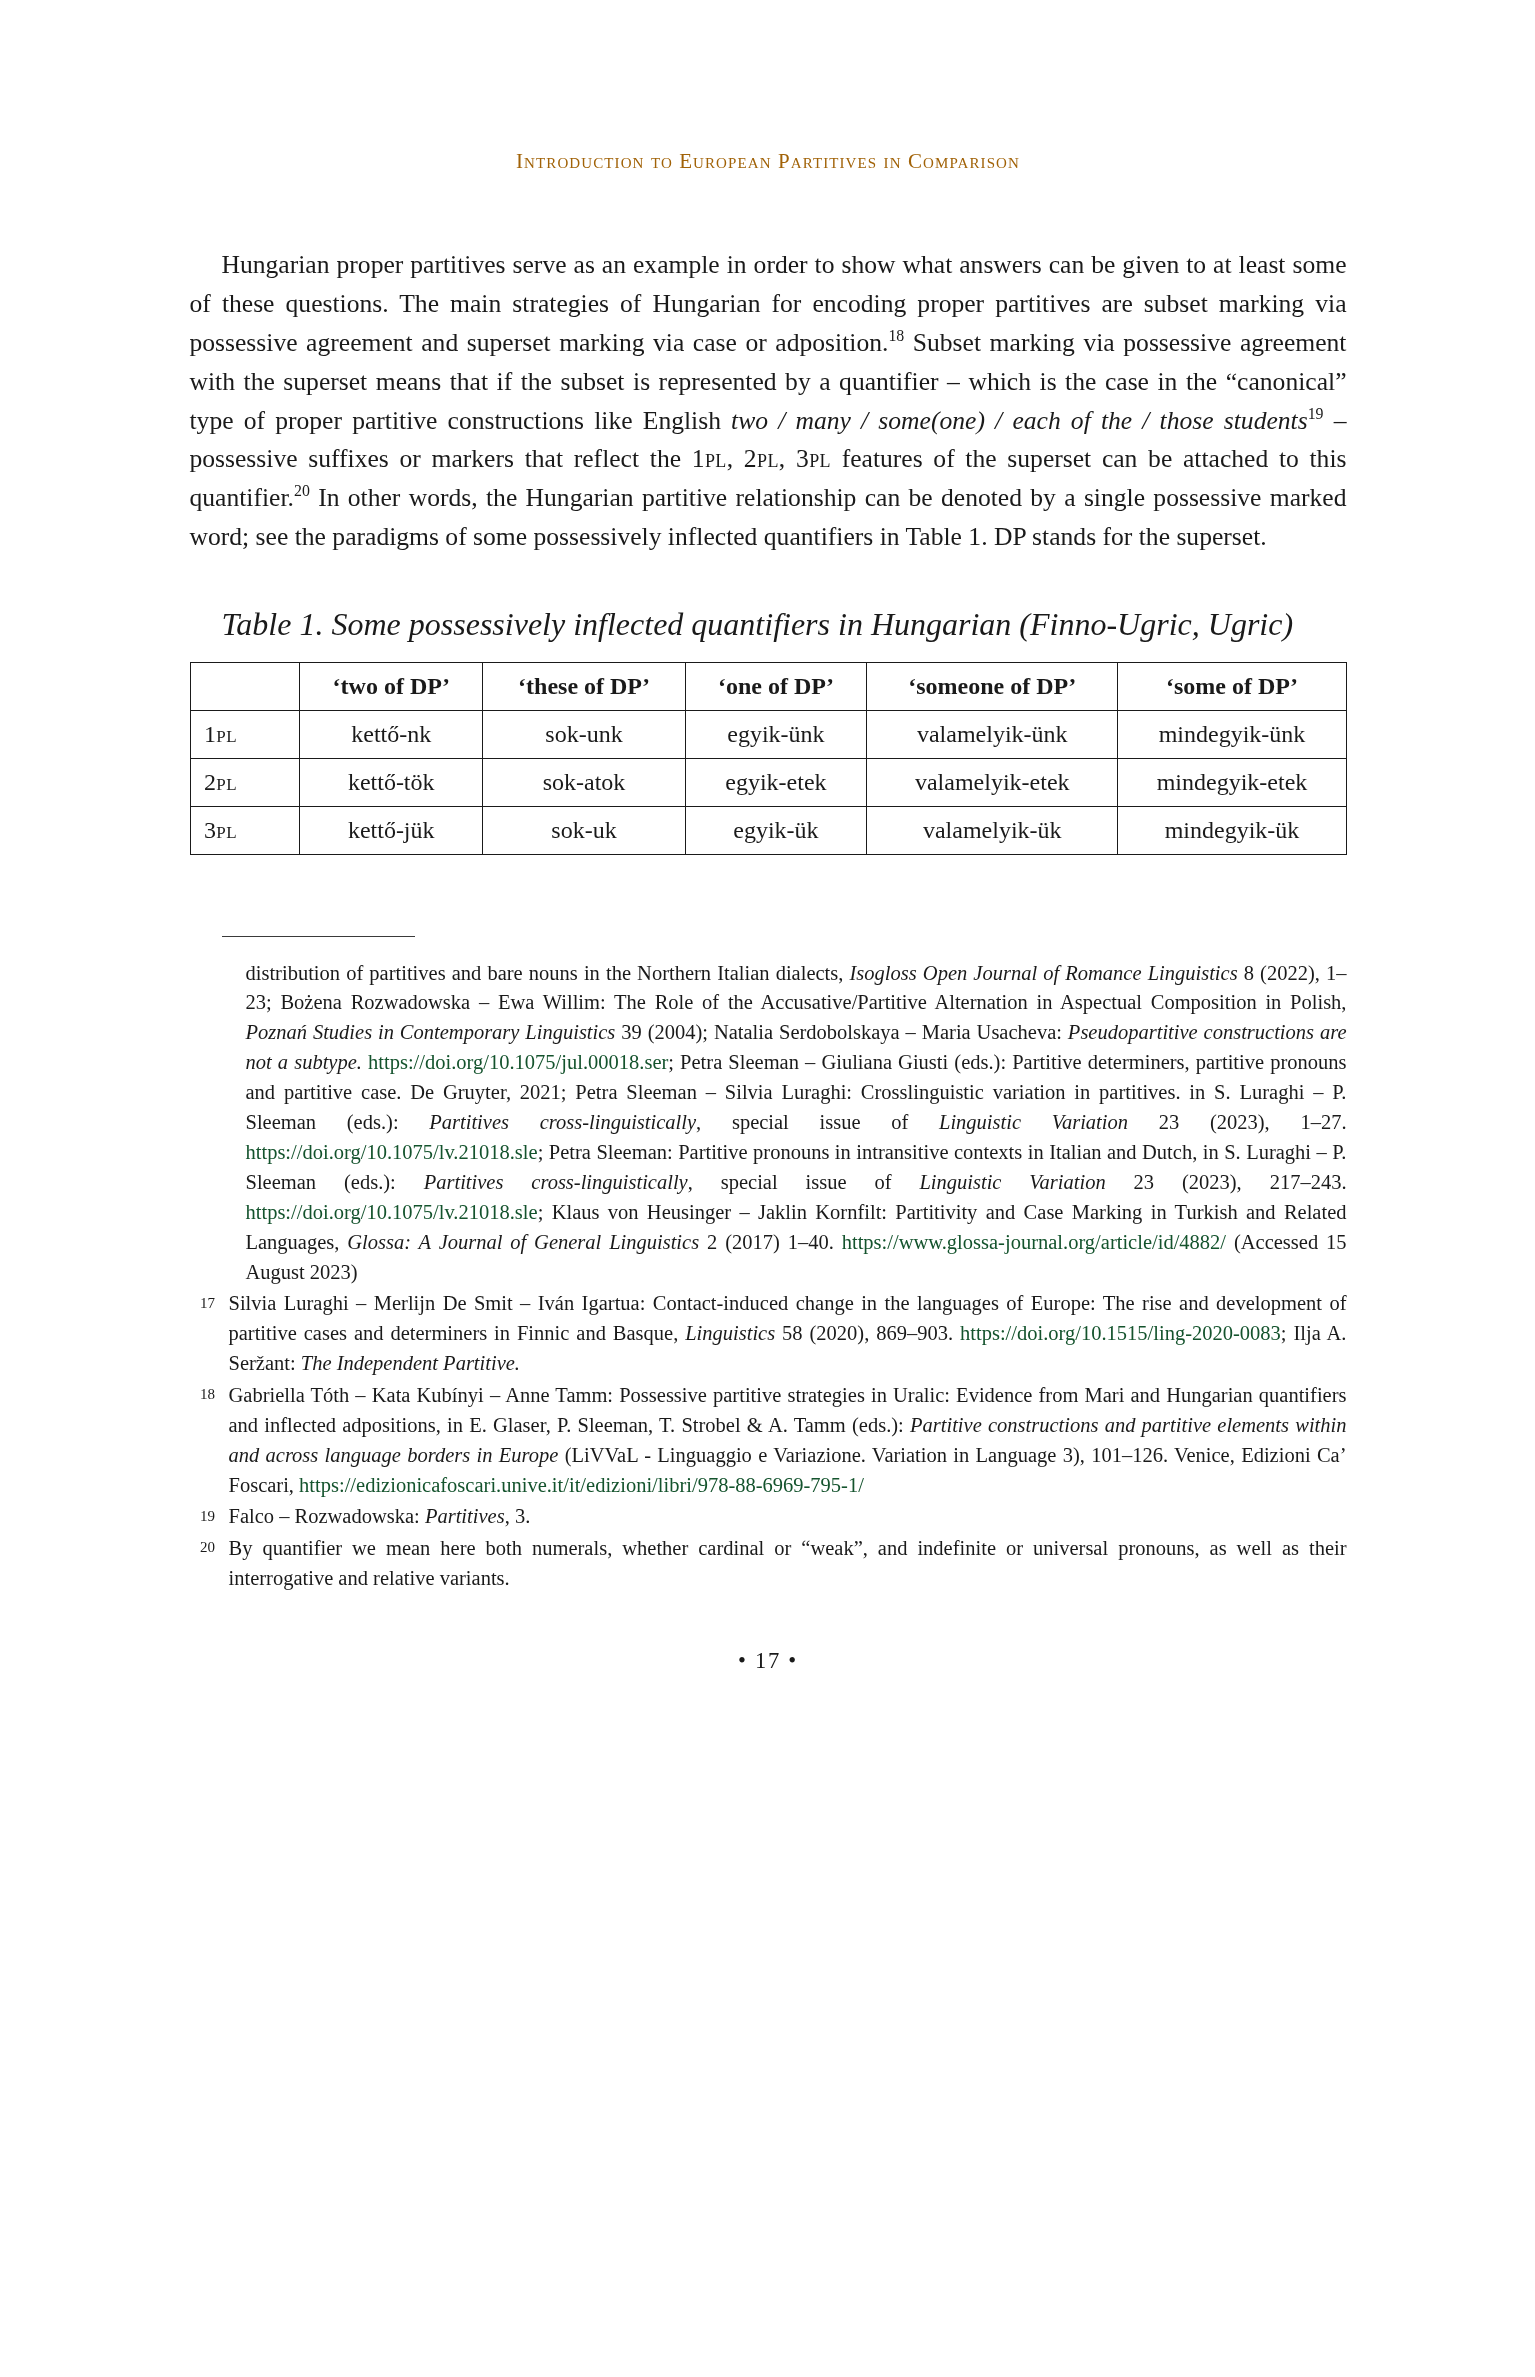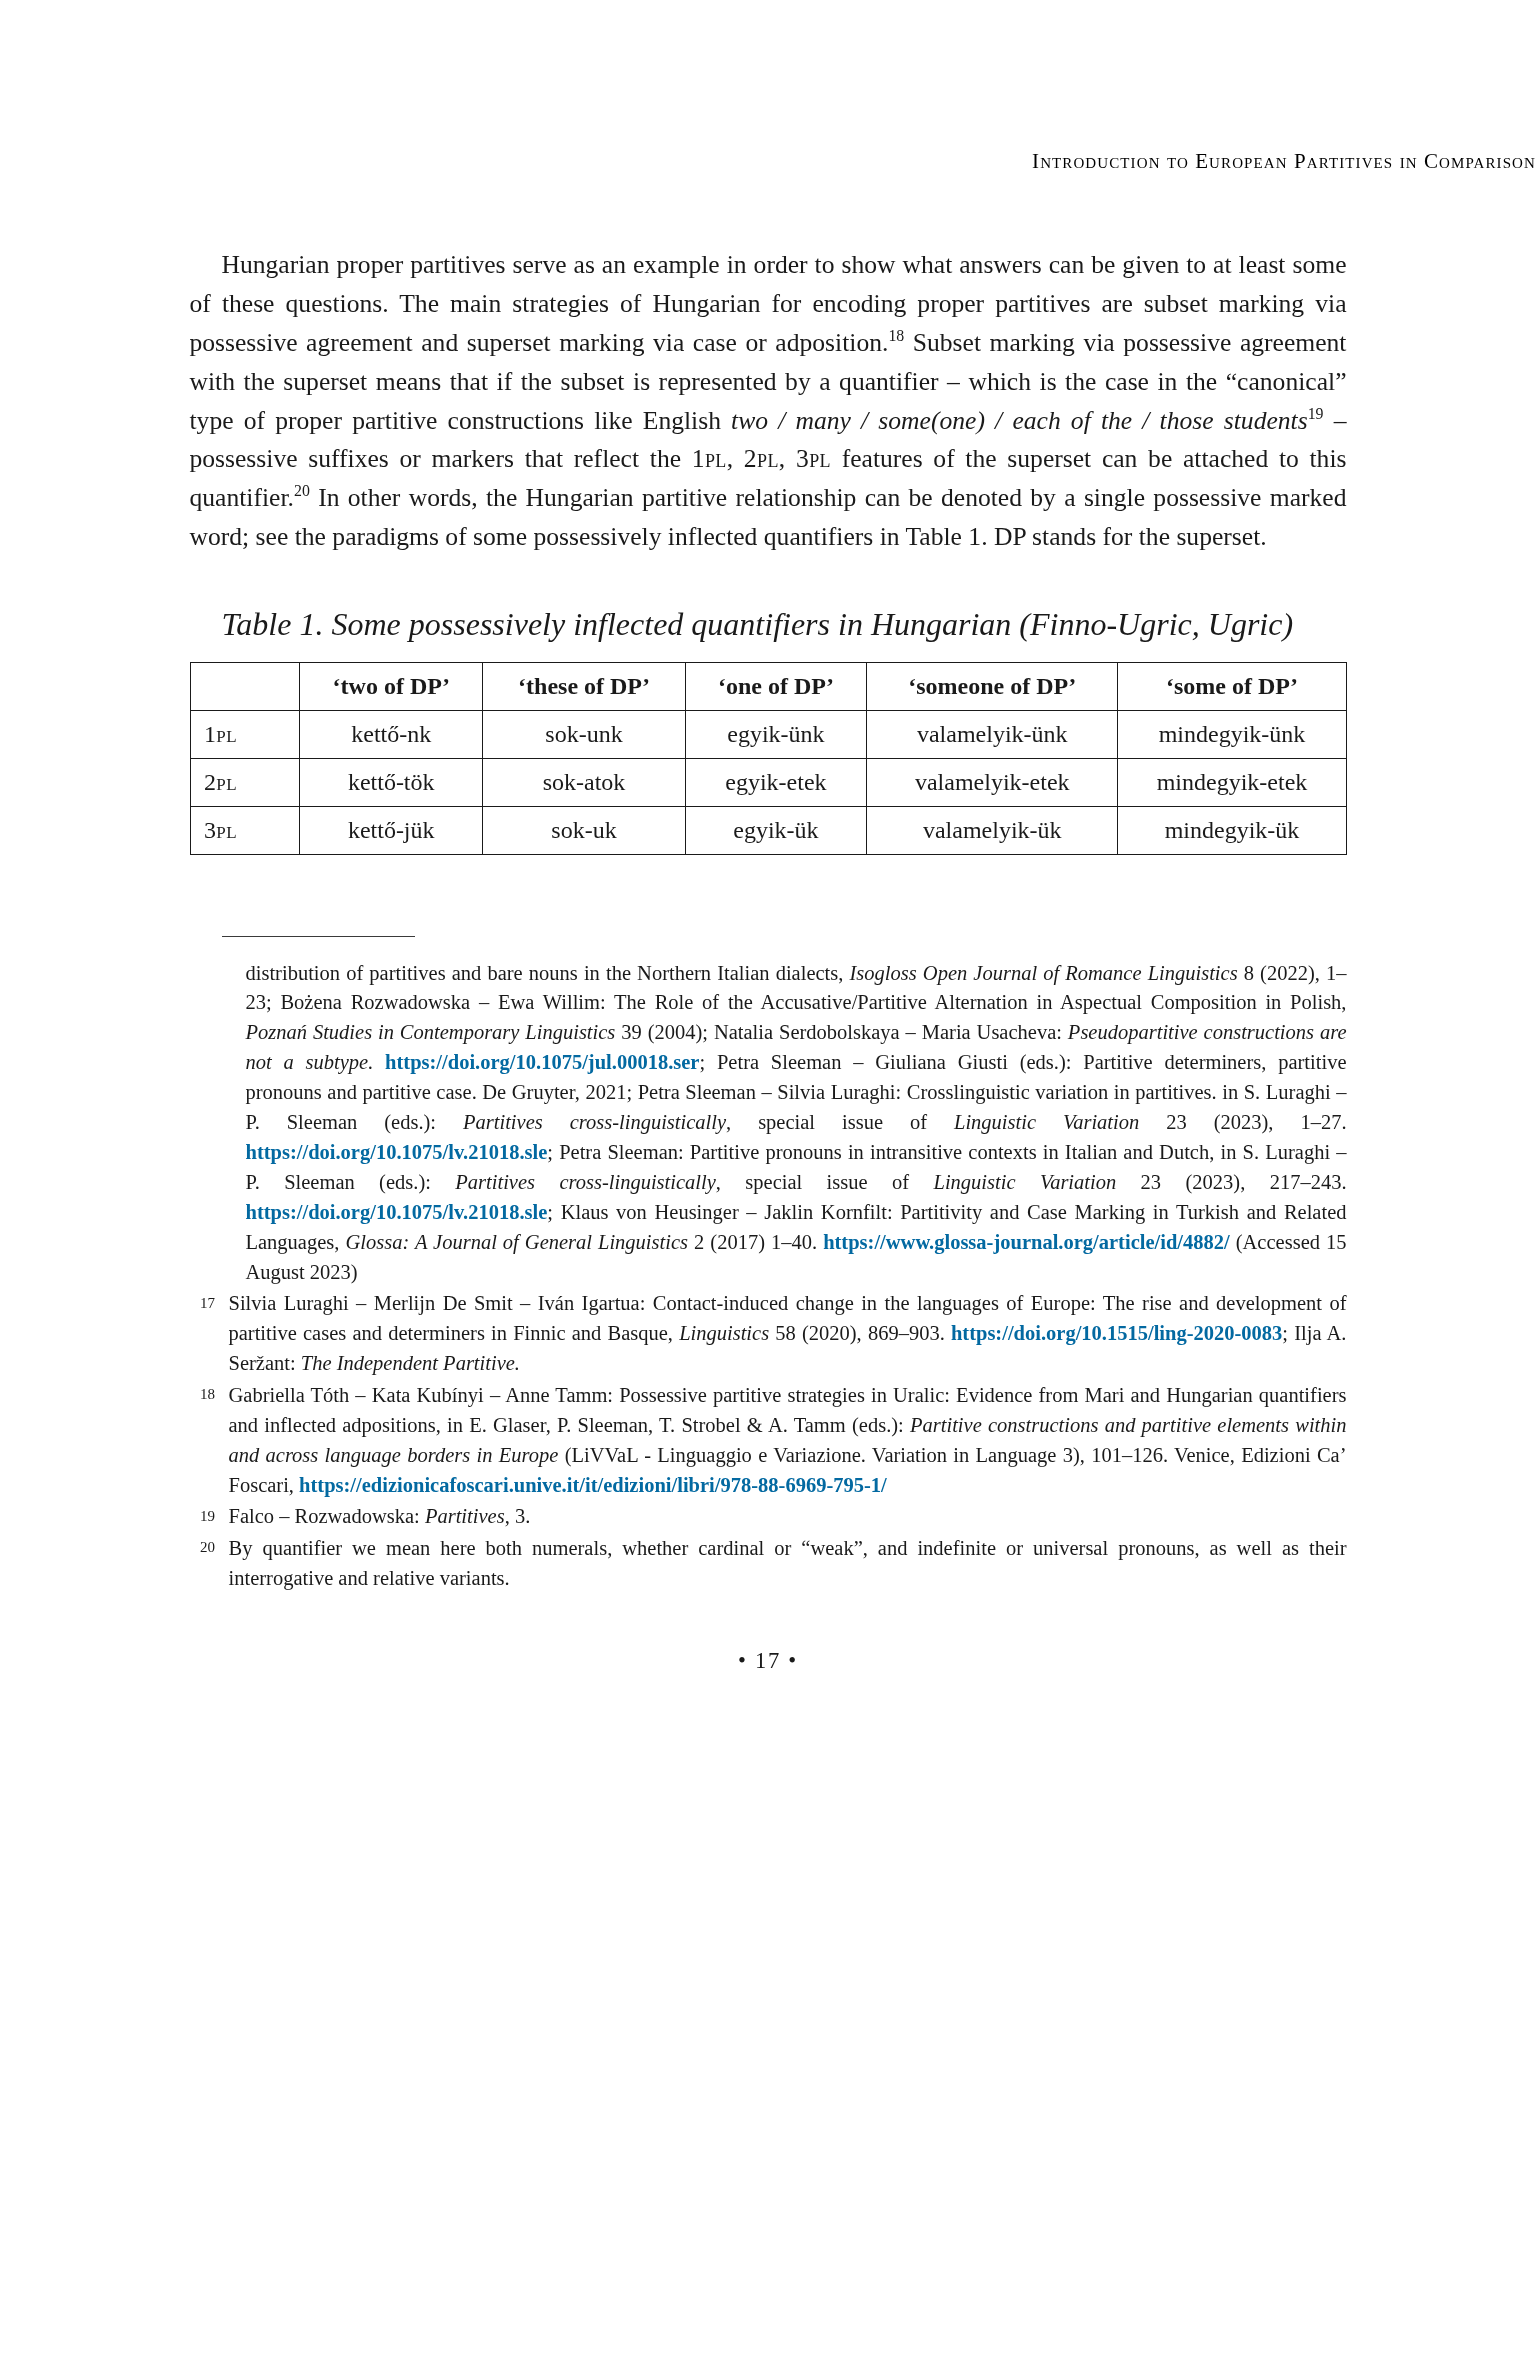--- a/index.html
+++ b/index.html
@@ -15,25 +15,25 @@
     -webkit-font-smoothing: antialiased;
   }
   .page {
     position: relative;
     width: 1536px;
     min-height: 2377px;
     box-sizing: border-box;
     padding: 0;
   }
   .running-head {
-    text-align: right;
+    text-align: center;
     font-variant: small-caps;
     font-size: 21px;
     letter-spacing: 1.1px;
-    color: #000000;
+    color: #a16207;
     padding-top: 149px;
   }
   .content {
     margin: 0 auto;
     width: 1157px;
     padding-top: 60px;
   }
   p.body {
     font-size: 25.6px;
     line-height: 1.52;
@@ -111,24 +111,23 @@
     font-size: 15px;
     padding-top: 3.4px;
     box-sizing: border-box;
   }
   .fn-body {
     flex: 1 1 auto;
   }
   .fn.cont .fn-marker { visibility: hidden; }
   .fn.cont .fn-body { padding-left: 17px; }
   a.link, .link {
-    color: #0369a1;
+    color: #14532d;
     text-decoration: none;
     word-break: break-word;
-    font-weight: bold;
   }
   .folio {
     text-align: center;
     font-size: 22.6px;
     letter-spacing: 1.7px;
     margin-top: 54px;
     padding-bottom: 50px;
   }
 </style>
 </head>

